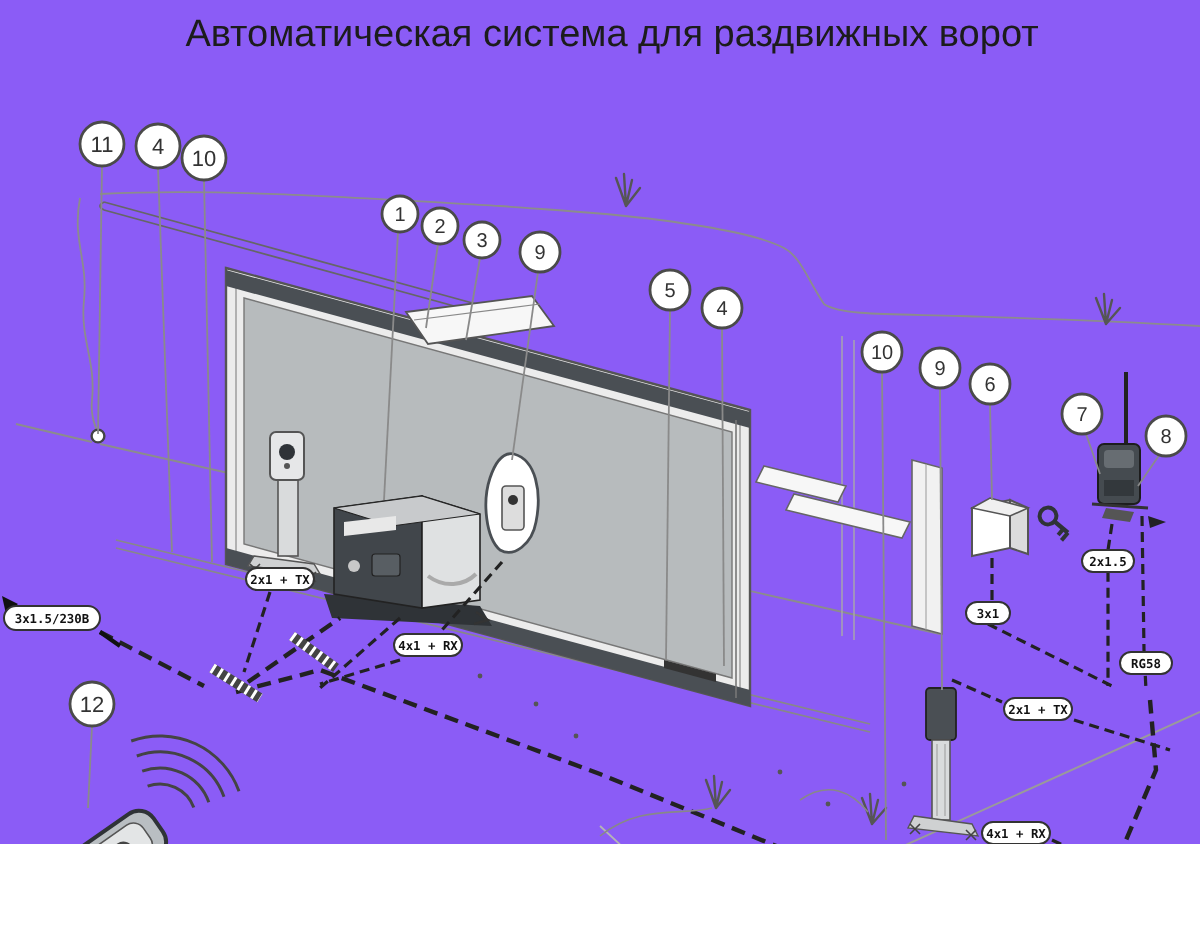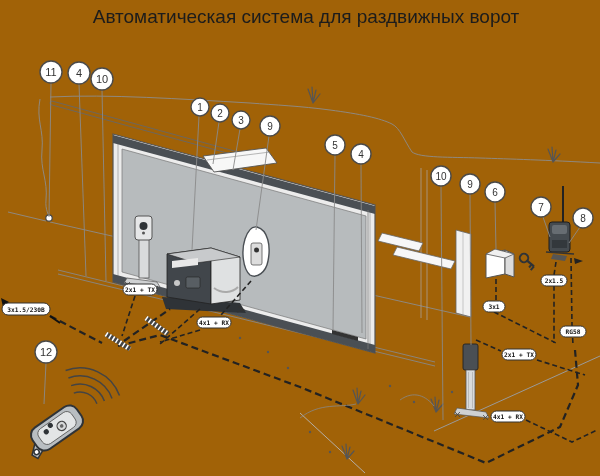--- a/index.html
+++ b/index.html
@@ -1,16 +1,16 @@
 <!DOCTYPE html>
 <html><head>
 <meta charset="utf-8">
 <style>
   html,body{margin:0;padding:0;background:#fff;}
-  .canvas{position:relative;width:600px;height:476px;background:#a16207;overflow:hidden;
+  .canvas{position:relative;width:600px;height:422px;background:#8b5cf6;overflow:hidden;
           font-family:"Liberation Sans",sans-serif;}
   svg{position:absolute;left:0;top:0;}
   .title{font-family:"Liberation Sans",sans-serif;font-size:19px;fill:#1c1c1c;}
   .callout-circle{fill:#ffffff;stroke:#4a4a4a;stroke-width:1.4;}
   .callout-num{font-family:"Liberation Sans",sans-serif;fill:#333;text-anchor:middle;}
   .leader{stroke:#8a8a8a;stroke-width:0.9;fill:none;}
   .pill{fill:#ffffff;stroke:#333;stroke-width:1;}
   .pill-text{font-family:"DejaVu Sans Mono",monospace;font-size:6.2px;font-weight:bold;
              fill:#111;text-anchor:middle;}
   .thin{stroke:#8c8c8c;stroke-width:0.9;fill:none;}

